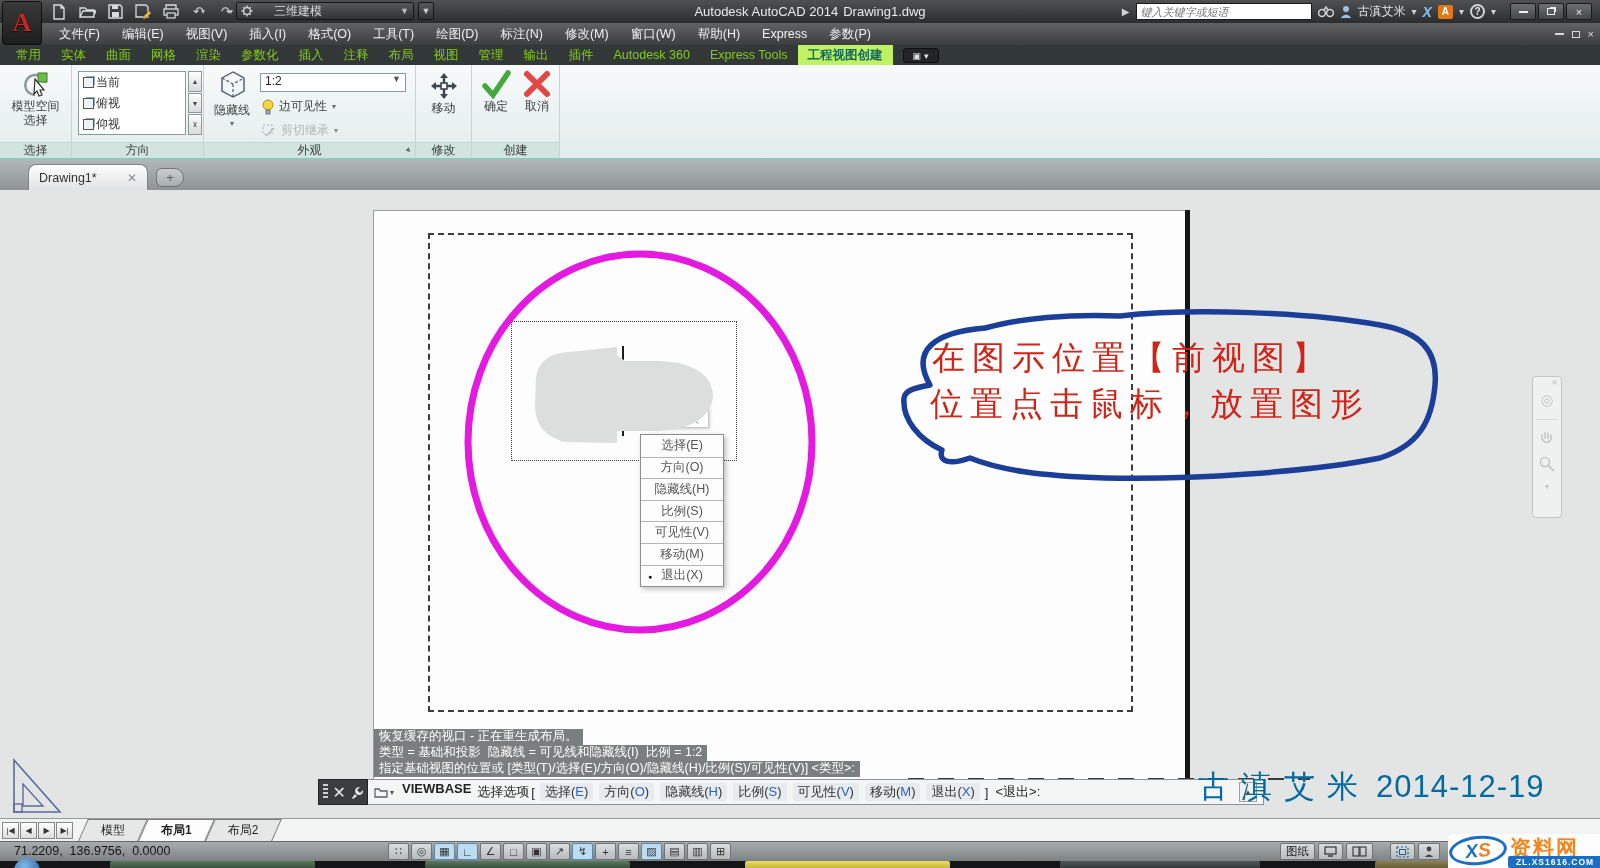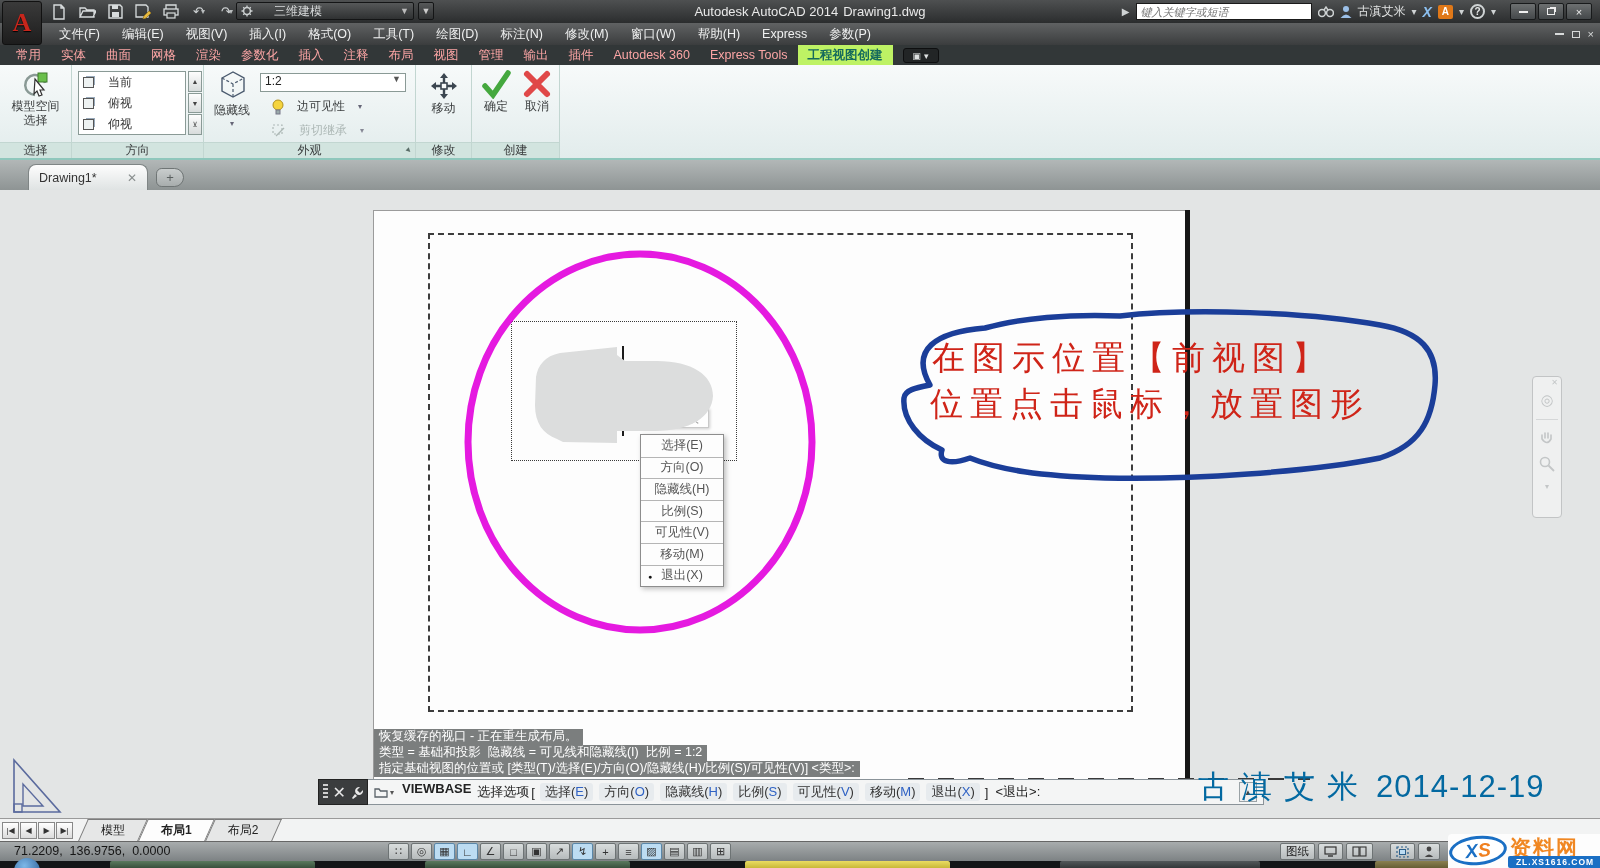--- a/index.html
+++ b/index.html
@@ -44,47 +44,47 @@
   
   #menubar{position:absolute;left:0;top:23px;width:1600px;height:22px;
     background:linear-gradient(#606263,#3b3d3e);display:flex;align-items:center;padding-left:48px;}
   .mitem{color:#f0f1f1;font-size:12.5px;padding:0 11px;line-height:22px;}
   .docbtns{position:absolute;right:6px;top:0;height:22px;display:flex;align-items:center;gap:8px;color:#d8dada;font-size:11px;}
   .docbtns .dbar{width:9px;height:2px;background:#d8dada;}
   .docbtns .drest{width:8px;height:7px;border:1px solid #d8dada;}
 
   
   #ribbontabs{position:absolute;left:0;top:45px;width:1600px;height:20px;background:#323738;display:flex;align-items:flex-end;padding-left:6px;}
-  .rtab{color:#fca5a5;font-size:12.5px;padding:0 10px;line-height:20px;height:20px;}
+  .rtab{color:#84cc16;font-size:12.5px;padding:0 10px;line-height:20px;height:20px;}
   .rtab.active{background:#bef264;color:#156a5c;font-weight:bold;}
   .panelbtn{margin-left:10px;width:36px;height:15px;background:#222526;border:1px solid #0e0f10;border-radius:3px;
     color:#dfe2e2;font-size:9px;display:flex;align-items:center;justify-content:center;gap:3px;margin-bottom:2px;}
 
   
   #ribbonbody{position:absolute;left:0;top:65px;width:1600px;height:95px;
     background:linear-gradient(#f7fafa,#e2ecec);border-bottom:2px solid #8fc7bc;display:flex;}
   .panel{position:relative;height:93px;border-right:1px solid #c2d6d1;display:flex;flex-direction:column;}
   .pbody{flex:1;position:relative;}
   .plabel{height:16px;background:#d2e4df;border-top:1px solid #c2d6d1;font-size:12px;color:#3a3d3e;
     display:flex;align-items:center;justify-content:center;position:relative;}
   .plabel .expander{position:absolute;right:3px;top:2px;font-size:9px;color:#5a6d68;transform:rotate(45deg);}
   .bigbtn{display:flex;flex-direction:column;align-items:center;font-size:12px;color:#3a3d3e;line-height:14px;}
   
   .listbox{position:absolute;left:6px;top:6px;width:108px;height:64px;background:#fff;border:1px solid #8a9a96;}
-  .orow{display:flex;align-items:center;gap:14px;height:21px;padding-left:4px;font-size:12px;color:#333;}
+  .orow{display:flex;align-items:center;gap:2px;height:21px;padding-left:4px;font-size:12px;color:#333;}
   .cube{width:11px;height:11px;border:1px solid #555;background:#eef2f2;box-shadow:2px -2px 0 -1px #9ab;}
   .scrollcol{position:absolute;left:116px;top:6px;width:14px;height:64px;display:flex;flex-direction:column;gap:1px;}
   .sbtn{flex:1;background:linear-gradient(#fdfdfd,#d8dcdc);border:1px solid #8a9a96;font-size:7px;color:#444;
     display:flex;align-items:center;justify-content:center;}
   
   .combo{position:absolute;left:56px;top:8px;width:146px;height:19px;background:#fff;border:1px solid #8a9a96;
     font-size:12px;color:#222;display:flex;align-items:flex-start;padding:0 4px;}
   .combo .caret{margin-left:auto;font-size:9px;color:#555;}
   .hlcol{position:absolute;left:4px;top:4px;width:48px;text-align:center;font-size:12px;color:#3a3d3e;}
-  .rowbtn{position:absolute;left:68px;display:flex;align-items:center;gap:13px;font-size:12px;color:#3a3d3e;}
+  .rowbtn{position:absolute;left:58px;display:flex;align-items:center;gap:5px;font-size:12px;color:#3a3d3e;}
   .rowbtn.disabled{color:#9aa6a3;opacity:.75;}
   .caret-s{font-size:8px;color:#667;}
   
   .okcancel{display:flex;gap:10px;padding:4px 8px 0 8px;}
 
   
   #filetabs{position:absolute;left:0;top:160px;width:1600px;height:30px;
     background:linear-gradient(#b2b7b7,#8e9494);}
   .ftab{position:absolute;left:28px;top:4px;width:120px;height:26px;background:linear-gradient(#fdfdfd,#dfe3e3);
     border:1px solid #7f8585;border-bottom:none;border-radius:8px 8px 0 0;display:flex;align-items:center;

